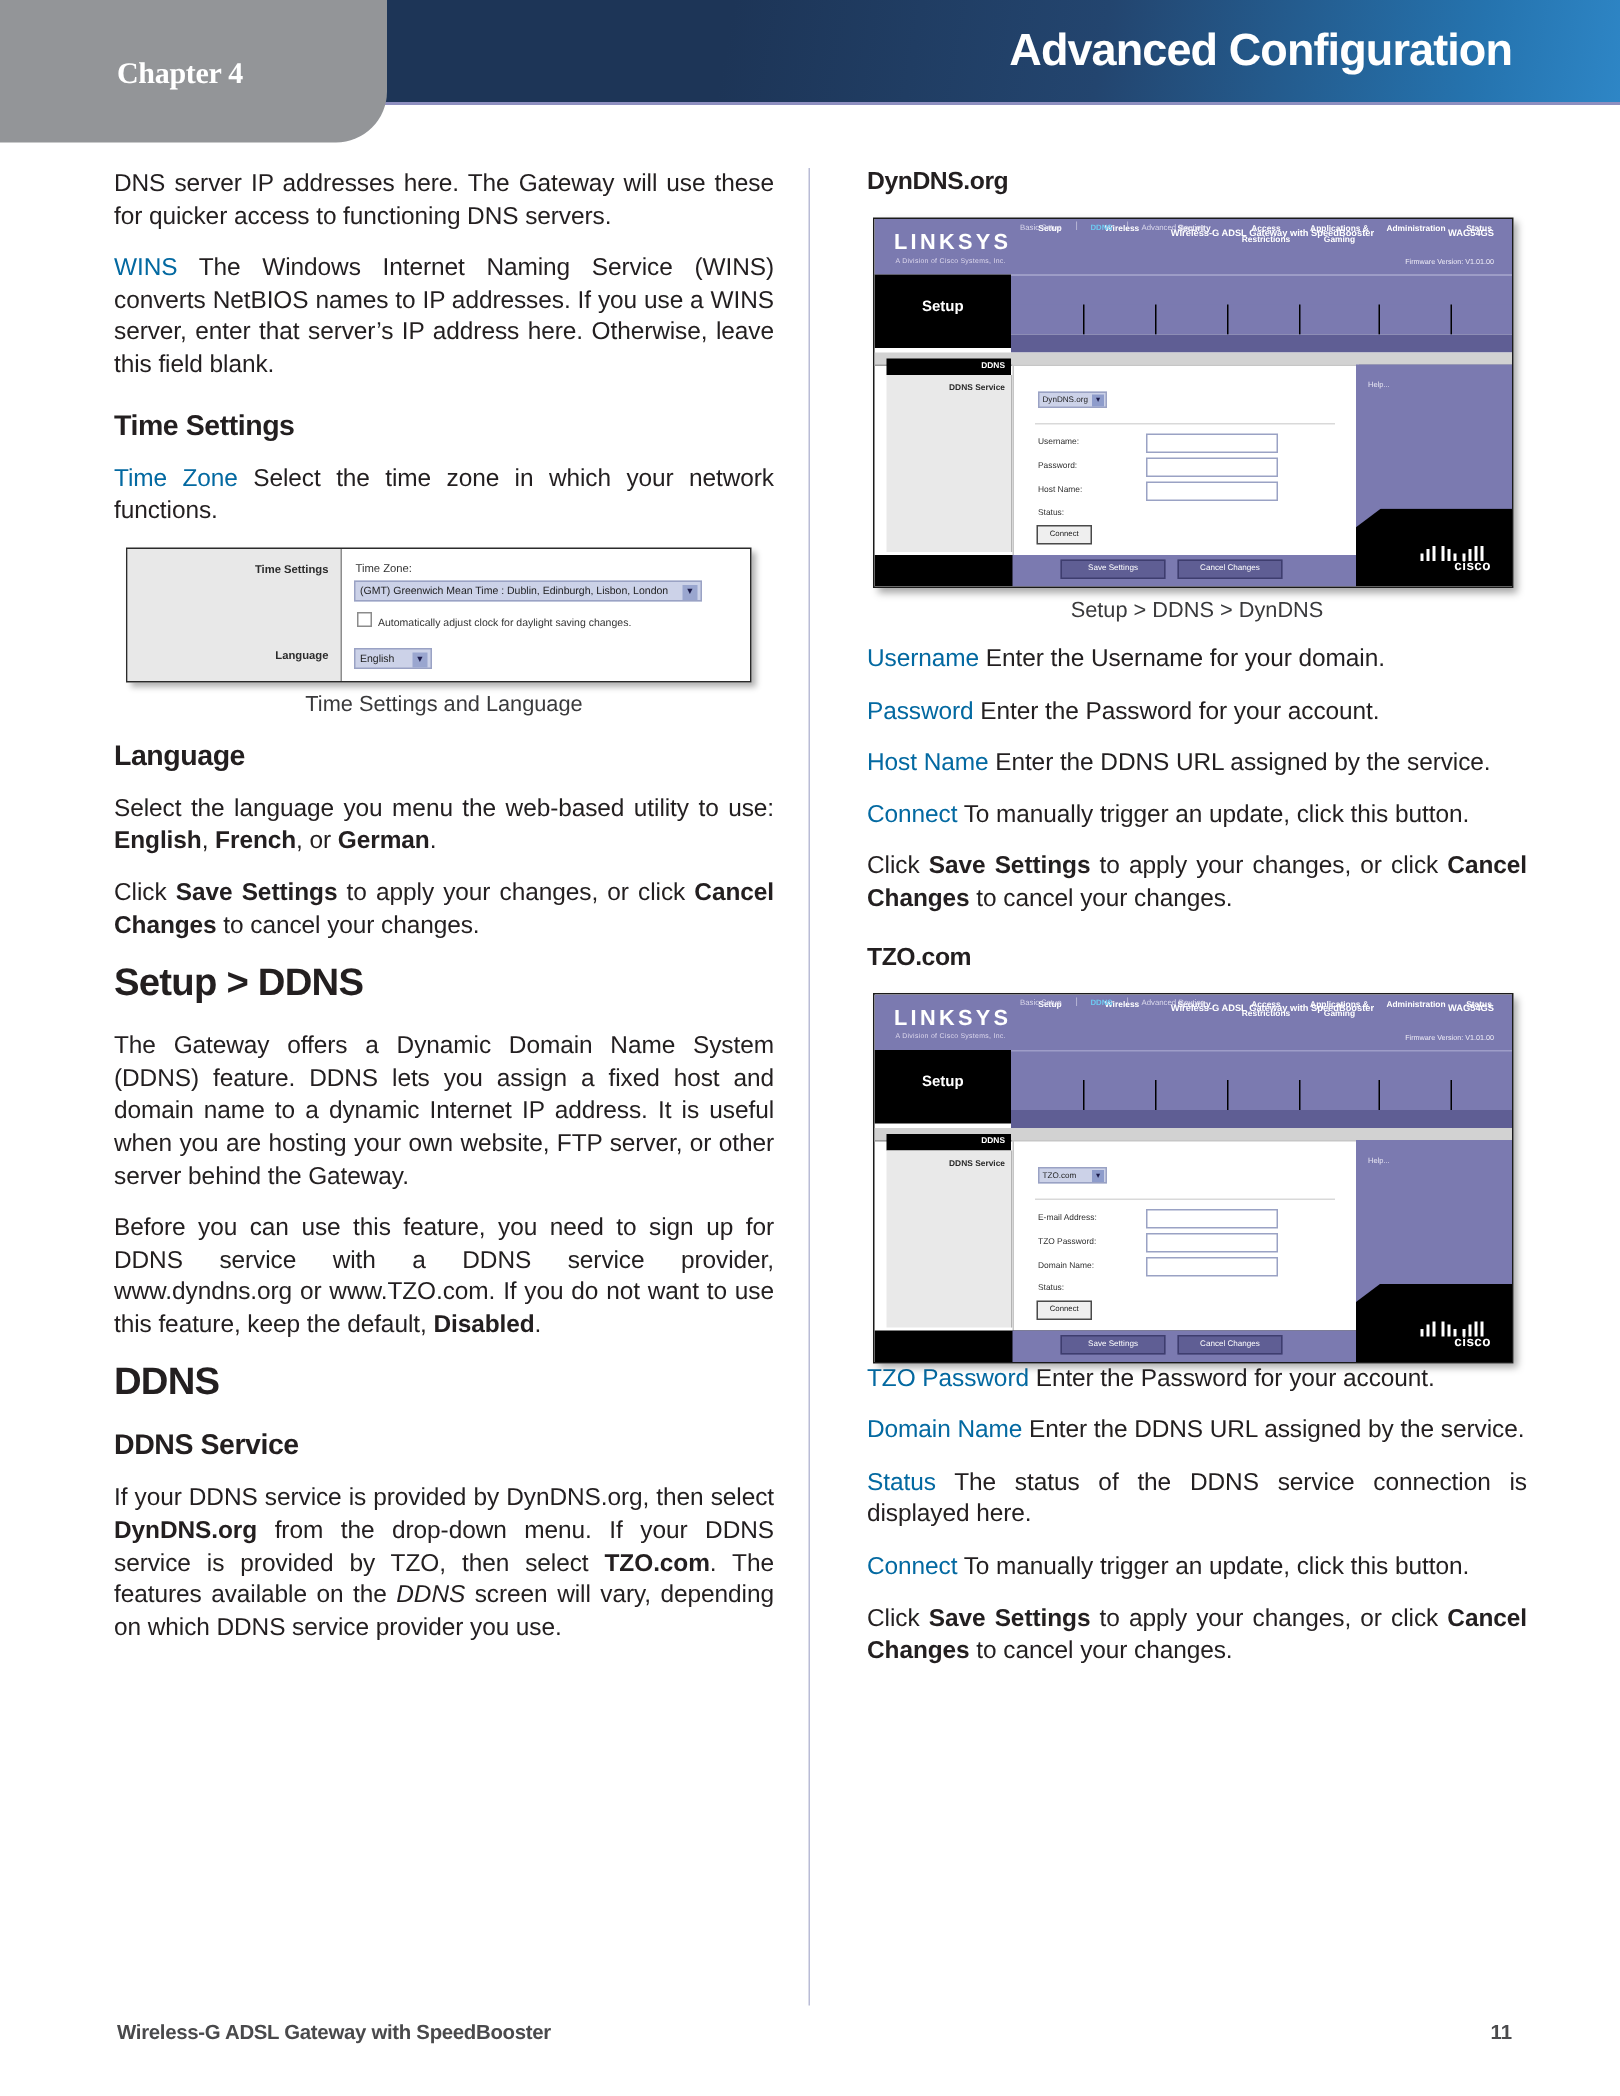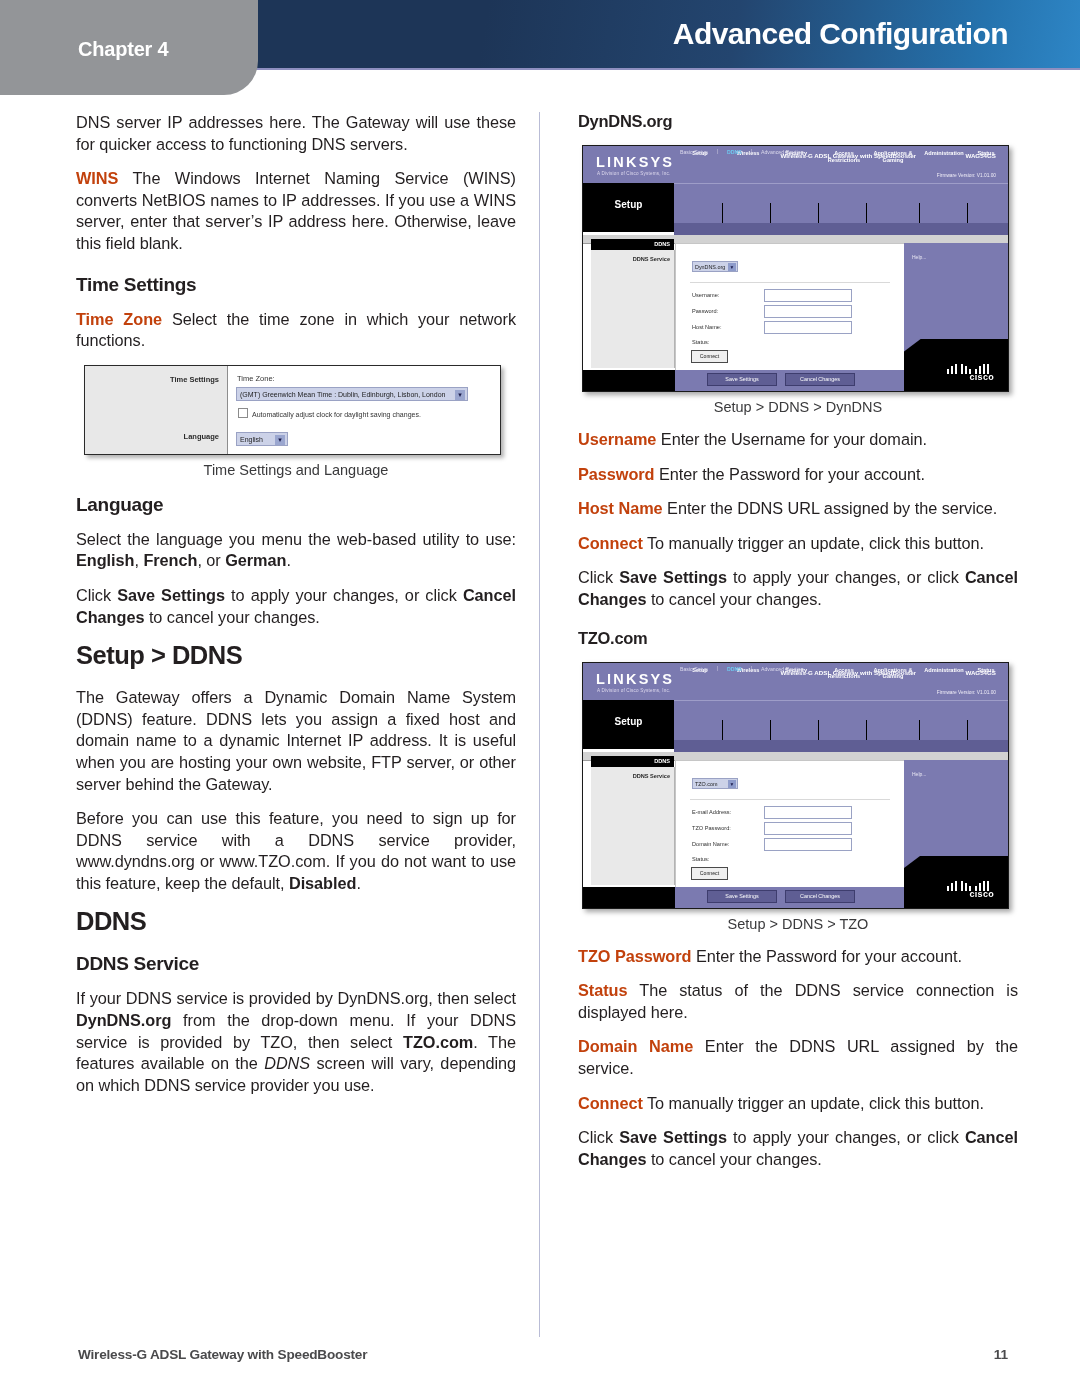--- a/index.html
+++ b/index.html
@@ -44,20 +44,21 @@
     background: #939598;
     border-bottom-right-radius: 34px;
   }
   .chapter-tab-label {
     position: absolute; left: 78px; top: 38px;
     color: #ffffff;
     font-size: 20px;
     font-weight: bold;
     letter-spacing: -0.2px;
     white-space: nowrap;
+    font-family: Liberation Serif, serif;
   }
 
   
   .col {
     position: absolute;
     top: 112px;
     width: 440px;
   }
   .col-left  { left: 76px; }
   .col-right { left: 578px; }
@@ -73,22 +74,22 @@
   p.body {
     margin: 0 0 13px 0;
     font-size: 16.3px;
     line-height: 21.6px;
     text-align: justify;
     color: #231f20;
     font-family: "Liberation Sans", sans-serif;
     letter-spacing: -0.05px;
   }
   p.body .lead {
-    color: #c2410c;
-    font-weight: bold;
+    color: #0369a1;
+    font-weight: normal;
   }
   p.body b { font-weight: bold; }
   p.body i { font-style: italic; }
 
   h2.section {
     margin: 12px 0 17px 0;
     font-size: 25.5px;
     font-weight: bold;
     letter-spacing: -0.5px;
     color: #231f20;
@@ -697,28 +698,27 @@
       <span style="left:14px;height:10px;"></span>
         <span style="left:18px;height:8px;"></span>
         <span style="left:22px;height:5px;"></span>
       <span style="left:28px;height:5px;"></span>
         <span style="left:32px;height:8px;"></span>
         <span style="left:36px;height:10px;"></span>
         <span style="left:40px;height:10px;"></span>
     </div>
     <div class="rt-cisco-text">cisco</div>
   </div>
-  <div class="fig-caption">Setup &gt; DDNS &gt; TZO</div>
 
 
   <p class="body"><span class="lead">TZO Password</span><span>  Enter the Password for your account.</span></p>
 
+  <p class="body"><span class="lead">Domain Name</span><span> Enter the DDNS URL assigned by the service.</span></p>
+
   <p class="body"><span class="lead">Status</span><span> The status of the DDNS service connection is displayed here.</span></p>
-
-  <p class="body"><span class="lead">Domain Name</span><span> Enter the DDNS URL assigned by the service.</span></p>
 
   <p class="body"><span class="lead">Connect</span><span> To manually trigger an update, click this button.</span></p>
 
   <p class="body"><span>Click </span><b>Save Settings</b><span> to apply your changes, or click </span><b>Cancel Changes</b><span> to cancel your changes.</span></p>
 
 </div>
 
 <div class="footer">
   <div class="footer-left">Wireless-G ADSL Gateway with SpeedBooster</div>
   <div class="footer-right">11</div>

